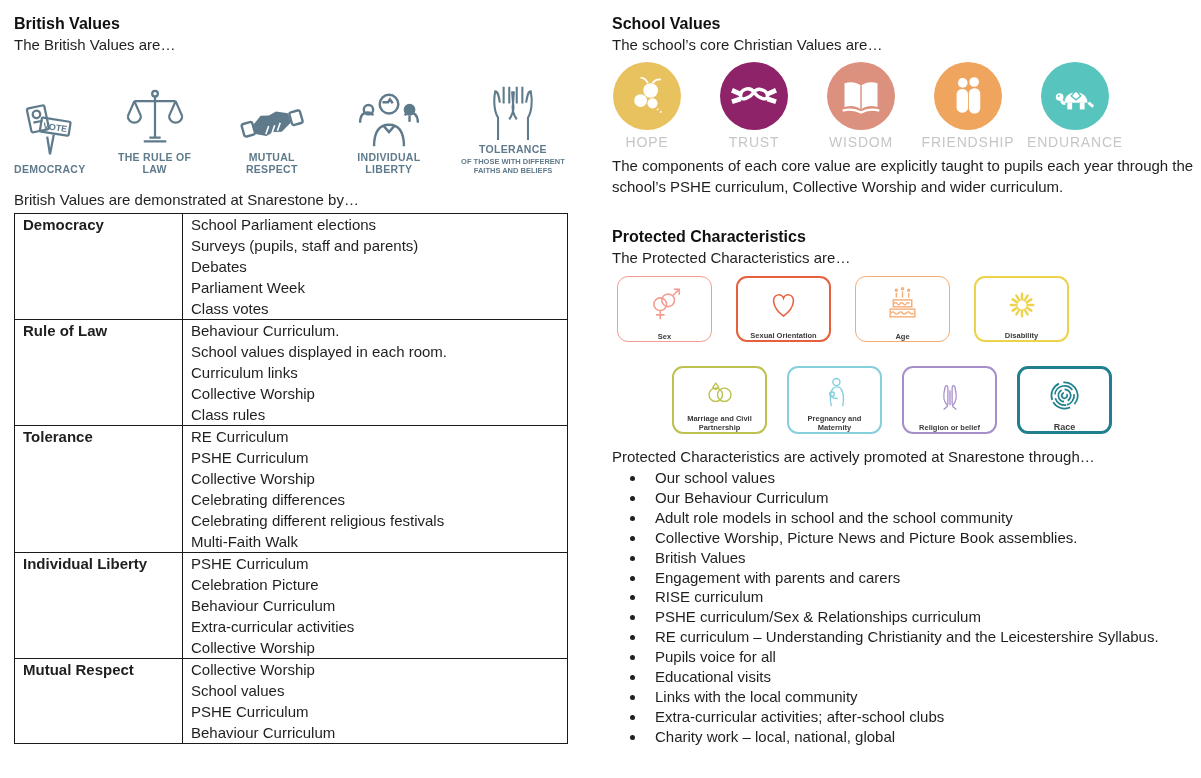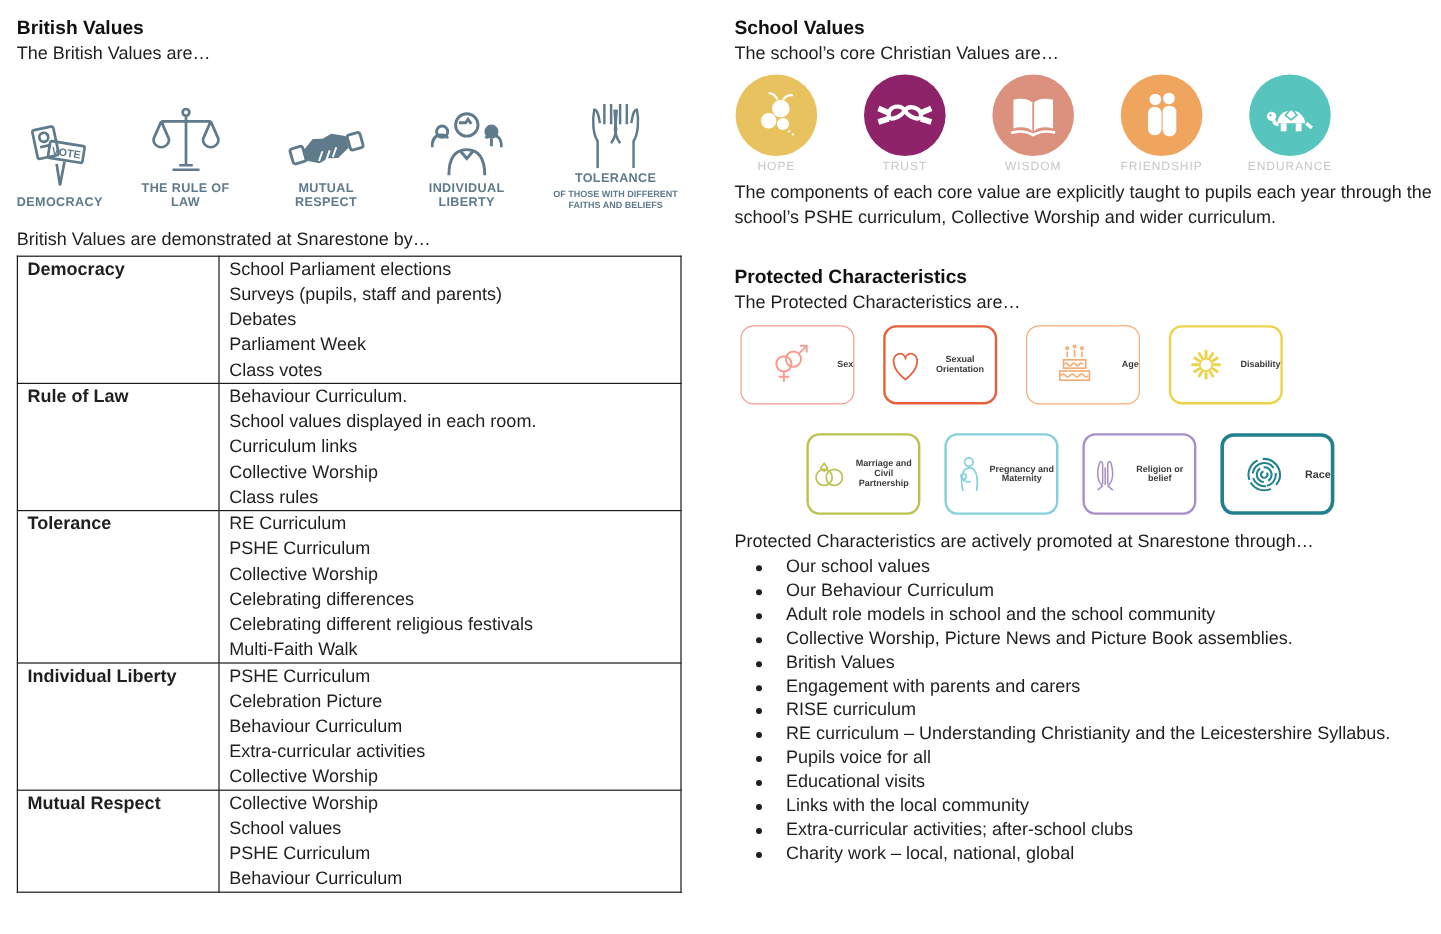--- a/index.html
+++ b/index.html
@@ -28,31 +28,31 @@
   table.bv-table { margin-top:3px; width:554px; border-collapse:collapse; }
   .bv-table td { border:1px solid #1a1a1a; vertical-align:top; font-size:15px;
     line-height:21px; padding:0 8px; }
   .bv-table td.c1 { width:168px; font-weight:bold; }
 
   
   .sv-row { display:flex; gap:37px; margin-top:7px; width:fit-content; }
   .sv-item { display:flex; flex-direction:column; align-items:center; width:70px; }
   .sv-circle { width:68px; height:68px; border-radius:50%; display:flex;
     align-items:center; justify-content:center; }
-  .sv-label { margin-top:4px; font-size:10px; letter-spacing:.8px; color:#c6c6c6;
+  .sv-label { margin-top:4px; font-size:14px; letter-spacing:.8px; color:#c6c6c6;
     white-space:nowrap; }
   .sv-desc { margin-top:5px; }
 
   
   .pc-head { margin-top:30px; }
   .pc-row { display:flex; gap:24px; }
   .pc-row1 { margin-top:8px; margin-left:5px; }
   .pc-row2 { margin-top:24px; margin-left:60px; gap:20px; }
   .pc-box { width:95px; border:2px solid currentColor; border-radius:11px;
-    display:flex; align-items:center; justify-content:flex-end;
+    display:flex; flex-direction:column; align-items:center; justify-content:flex-end;
     padding-bottom:0; background:#fff; }
   .pc-row1 .pc-box { height:66px; }
   .pc-row2 .pc-box { height:68px; }
   .pc-box.thin  { border-width:1.5px; }
   .pc-box.thick { border-width:3px; }
   .pc-icon { flex:1; display:flex; align-items:center; justify-content:center; }
   .pc-label { color:#3b3b3b; font-size:7.5px; font-weight:bold; line-height:8.5px;
     text-align:center; max-width:84px; }
   .pc-box.thick .pc-label { font-size:9px; }
 
@@ -382,20 +382,21 @@
     <div class="body-text pc-promo">Protected Characteristics are actively promoted at Snarestone through…</div>
 
     <ul class="pc-bullets">
       <li>Our school values</li>
       <li>Our Behaviour Curriculum</li>
       <li>Adult role models in school and the school community</li>
       <li>Collective Worship, Picture News and Picture Book assemblies.</li>
       <li>British Values</li>
       <li>Engagement with parents and carers</li>
       <li>RISE curriculum</li>
+      <li>PSHE curriculum/Sex &amp; Relationships curriculum</li>
       <li>RE curriculum – Understanding Christianity and the Leicestershire Syllabus.</li>
       <li>Pupils voice for all</li>
       <li>Educational visits</li>
       <li>Links with the local community</li>
       <li>Extra-curricular activities; after-school clubs</li>
       <li>Charity work – local, national, global</li>
 
     </ul>
   </div>
 </div>

